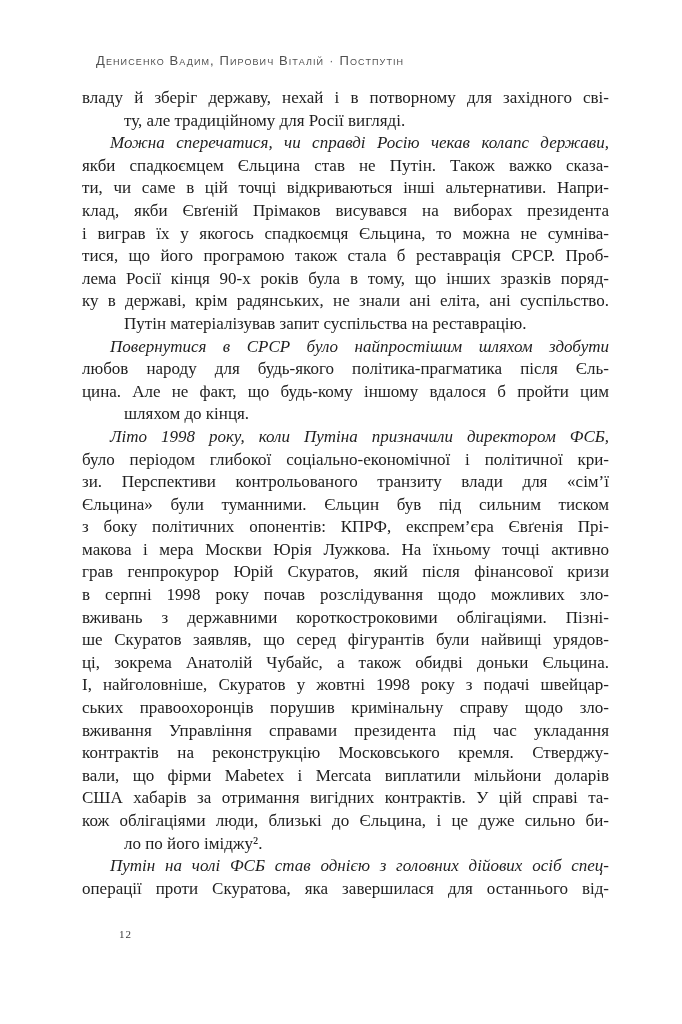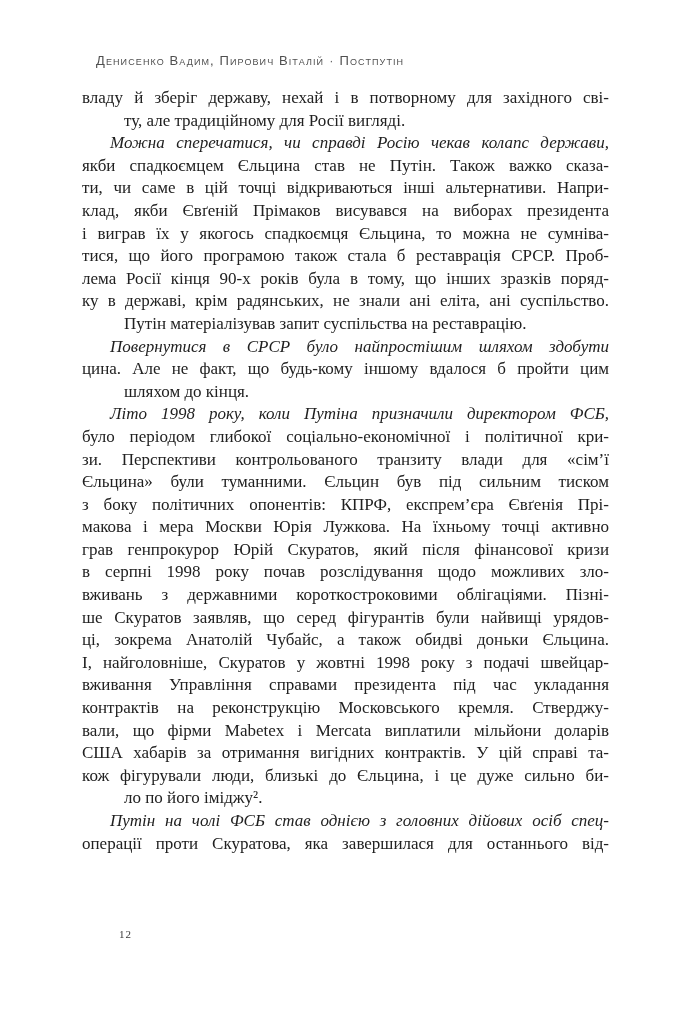--- a/index.html
+++ b/index.html
@@ -89,41 +89,43 @@
           <span class="line">ти, чи саме в цій точці відкриваються інші альтернативи. Напри-</span>
           <span class="line">клад, якби Євґеній Прімаков висувався на виборах президента</span>
           <span class="line">і виграв їх у якогось спадкоємця Єльцина, то можна не сумніва-</span>
           <span class="line">тися, що його програмою також стала б реставрація СРСР. Проб-</span>
           <span class="line">лема Росії кінця 90-х років була в тому, що інших зразків поряд-</span>
           <span class="line">ку в державі, крім радянських, не знали ані еліта, ані суспільство.</span>
           <span class="line last">Путін матеріалізував запит суспільства на реставрацію.</span>
         </p>
         <p class="para indent">
           <span class="line">Повернутися в СРСР було найпростішим шляхом здобути</span>
+          <span class="line">любов народу для будь-якого політика-прагматика після Єль-</span>
           <span class="line">цина. Але не факт, що будь-кому іншому вдалося б пройти цим</span>
           <span class="line last">шляхом до кінця.</span>
         </p>
         <p class="para indent">
           <span class="line">Літо 1998 року, коли Путіна призначили директором ФСБ,</span>
           <span class="line">було періодом глибокої соціально-економічної і політичної кри-</span>
           <span class="line">зи. Перспективи контрольованого транзиту влади для «сім’ї</span>
           <span class="line">Єльцина» були туманними. Єльцин був під сильним тиском</span>
           <span class="line">з боку політичних опонентів: КПРФ, експрем’єра Євґенія Прі-</span>
           <span class="line">макова і мера Москви Юрія Лужкова. На їхньому точці активно</span>
           <span class="line">грав генпрокурор Юрій Скуратов, який після фінансової кризи</span>
           <span class="line">в серпні 1998 року почав розслідування щодо можливих зло-</span>
           <span class="line">вживань з державними короткостроковими облігаціями. Пізні-</span>
           <span class="line">ше Скуратов заявляв, що серед фігурантів були найвищі урядов-</span>
           <span class="line">ці, зокрема Анатолій Чубайс, а також обидві доньки Єльцина.</span>
           <span class="line">І, найголовніше, Скуратов у жовтні 1998 року з подачі швейцар-</span>
+          <span class="line">ських правоохоронців порушив кримінальну справу щодо зло-</span>
           <span class="line">вживання Управління справами президента під час укладання</span>
           <span class="line">контрактів на реконструкцію Московського кремля. Стверджу-</span>
           <span class="line">вали, що фірми Mabetex і Mercata виплатили мільйони доларів</span>
           <span class="line">США хабарів за отримання вигідних контрактів. У цій справі та-</span>
-          <span class="line">кож фігурували люди, близькі до Єльцина, і це дуже сильно би-</span>
+          <span class="line">кож облігаціями люди, близькі до Єльцина, і це дуже сильно би-</span>
           <span class="line last">ло по його іміджу².</span>
         </p>
         <p class="para indent">
           <span class="line">Путін на чолі ФСБ став однією з головних дійових осіб спец-</span>
           <span class="line">операції проти Скуратова, яка завершилася для останнього від-</span>
         </p>
       </div>
   </main>
 
   <footer class="folio">12</footer>

